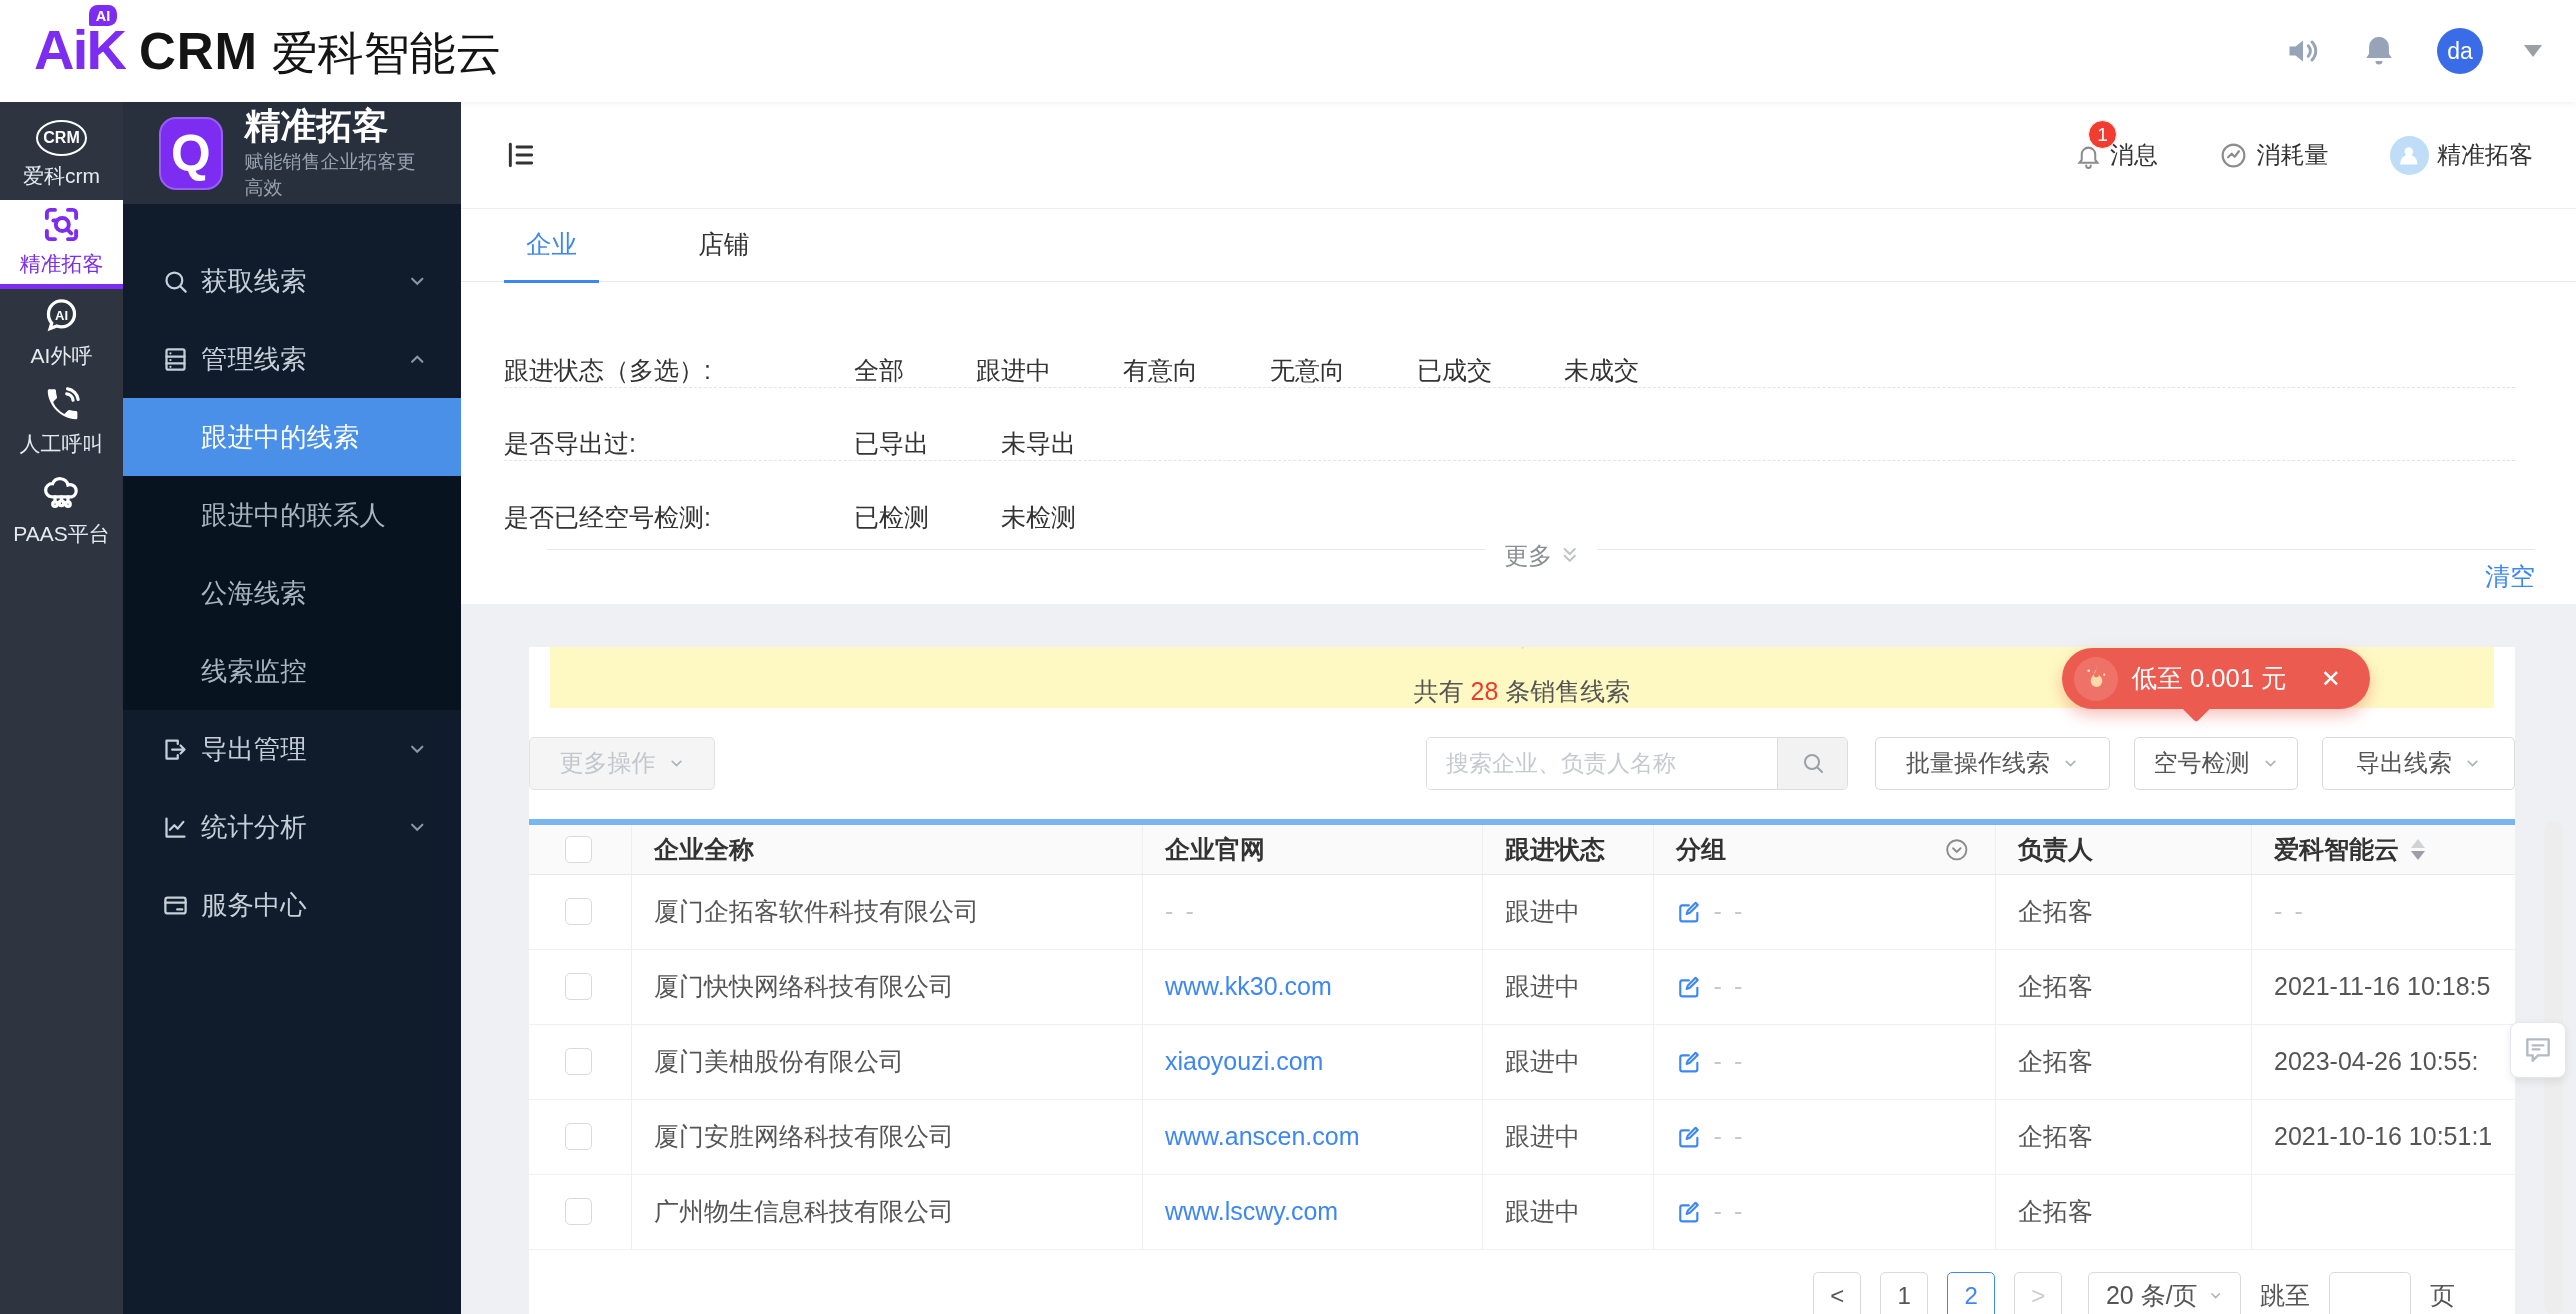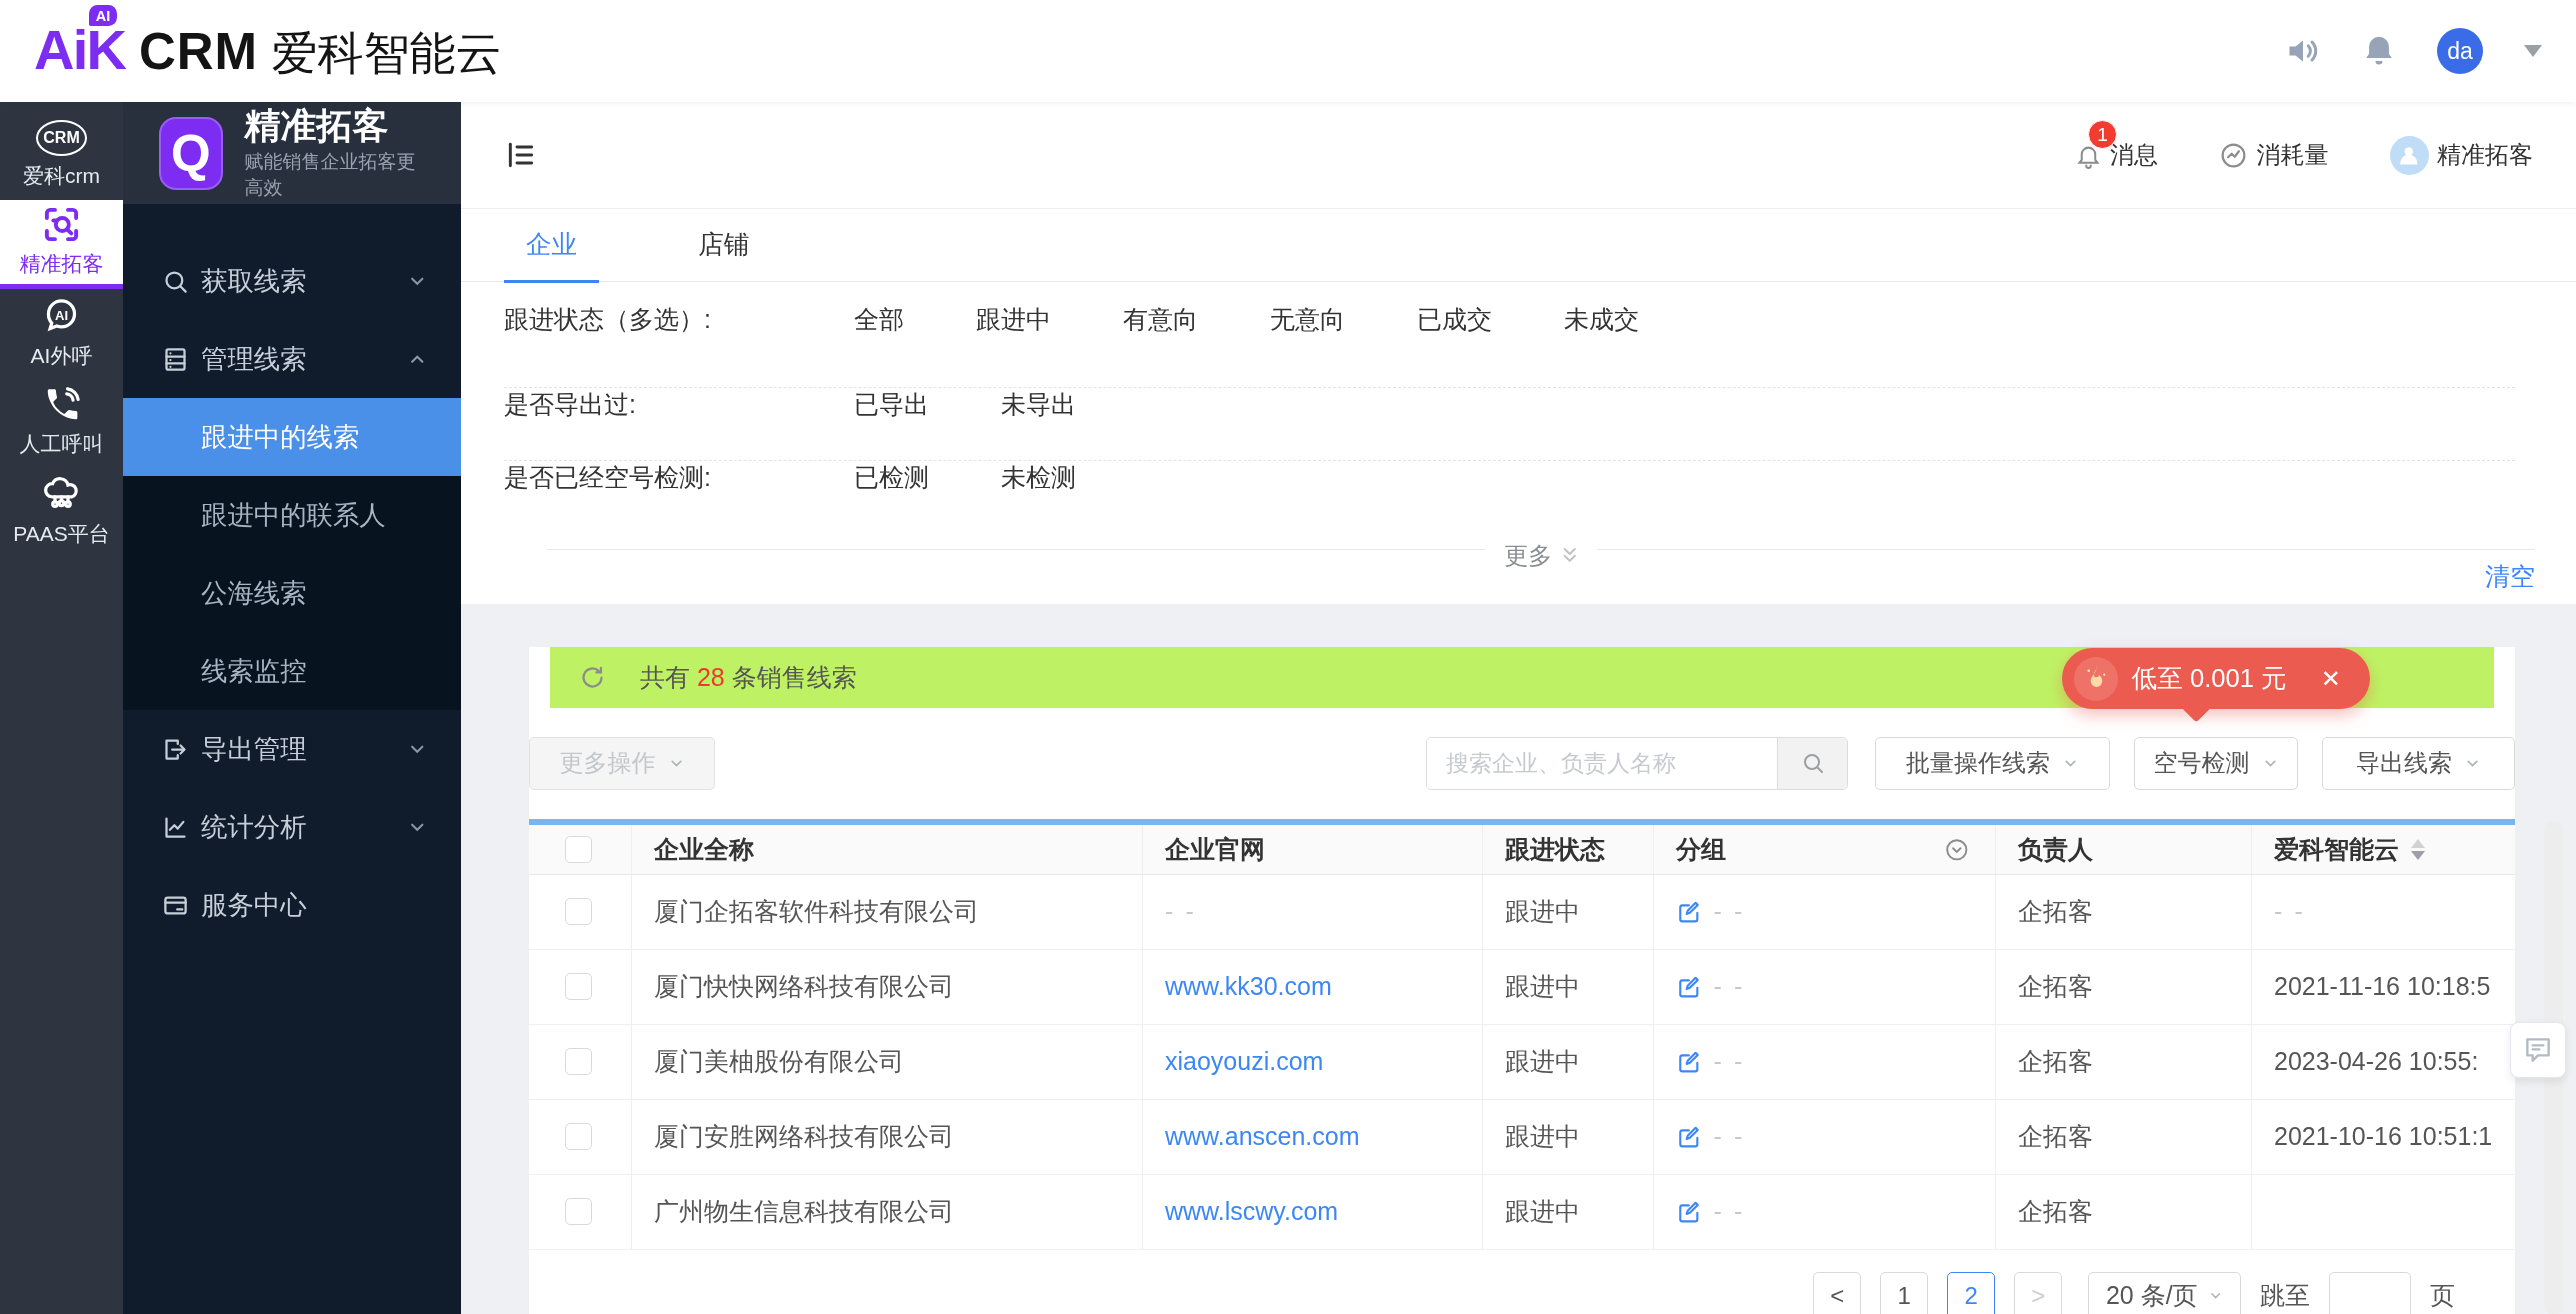--- a/index.html
+++ b/index.html
@@ -48,34 +48,34 @@
   .tb-right { margin-left:auto; display:flex; align-items:center; gap:61px; font-size:24px; color:#333; }
   .tb-item { display:flex; align-items:center; gap:8.5px; cursor:pointer; position:relative; }
   .badge { position:absolute; top:-19px; left:13.6px; min-width:29px; height:29px; border-radius:14.5px; background:#f23c30; color:#fff; font-size:19px; display:grid; place-items:center; padding:0 5.1px; border:1.7px solid #fff; }
   .mini-avatar { width:39px; height:39px; border-radius:50%; background:#bfddf6; display:grid; place-items:center; }
 
   .tabs { height:73px; display:flex; gap:77px; padding-left:43px; border-bottom:1.7px solid #e9e9e9; align-items:stretch; }
   .tab { font-size:25.6px; color:#333; padding:0 22px; display:flex; align-items:center; cursor:pointer; border-bottom:3.4px solid transparent; margin-bottom:-1.7px; }
   .tab.active { color:#3d87f5; border-bottom-color:#3d87f5; font-weight:500;text-align:right; }
 
   .filters { padding:20.5px 0 0 43px; }
-  .filter-row { height:73px; display:flex; align-items:flex-start; border-bottom:1.7px dashed #e3e3e3; margin-right:61px; font-size:25px; }
+  .filter-row { height:73px; display:flex; align-items:flex-end; border-bottom:1.7px dashed #e3e3e3; margin-right:61px; font-size:25px; }
   .filter-row.first { height:85px; }
   .filter-row.last { border-bottom:none; }
   .filter-label { width:350px; flex:none; color:#333; }
   .filter-options { display:flex; gap:72px; color:#333; }
   .filter-option { cursor:pointer; }
 
   .filters-footer { margin:15.3px 41px 0 43px; border-top:0.9px solid #e8e8e8; height:55px; position:relative; }
   .more-btn { position:absolute; left:50%; top:0; transform:translate(-50%,-38%); background:#fff; padding:6.8px 19px; display:flex; align-items:center; gap:8.5px; font-size:24px; color:#8a8f94; cursor:pointer; }
   .clear-link { position:absolute; right:0; top:10.2px; color:#3d87f5; font-size:25px; cursor:pointer; }
 
   .content { height:710px; background:#eef0f4; padding:24px 61px 0 68px; }
   .card { width:1986px; height:686px; background:#fff; position:relative; }
-  .info-bar { margin:19px 21px 0; height:61px; background:#bef264; display:flex; align-items:center; gap:34px; padding:0 29px; font-size:25px; color:#555; }
+  .info-bar { margin:19px 21px 0; height:61px; background:#fef9c3; display:flex; align-items:center; gap:26px; padding:0 29px; font-size:25px; color:#555;flex-direction:column; }
   .count-red { color:#f0392e; }
 
   .toolbar { margin-top:29px; display:flex; align-items:center; height:53px; }
   .btn { height:53px; border:0.9px solid #d9d9d9; border-radius:5.1px; background:#fff; color:#555; font-size:24px; display:flex; align-items:center; justify-content:center; gap:12px; cursor:pointer; }
   .btn .chev { color:#b0b4ba; }
   .btn-disabled { background:#f5f5f5; border-color:#e2e2e2; color:#c3c7cc; width:186px; }
   .toolbar-spacer { flex:1; }
   .search-box { width:422px; height:53px; border:0.9px solid #dcdcdc; border-radius:5.1px; display:flex; overflow:hidden; margin-right:27px; background:#fff; }
   .search-box input { flex:1; border:none; outline:none; padding:0 19px; font-size:23px; font-family:inherit; color:#333; min-width:0; }
   .search-box input::placeholder { color:#c6cacf; }

